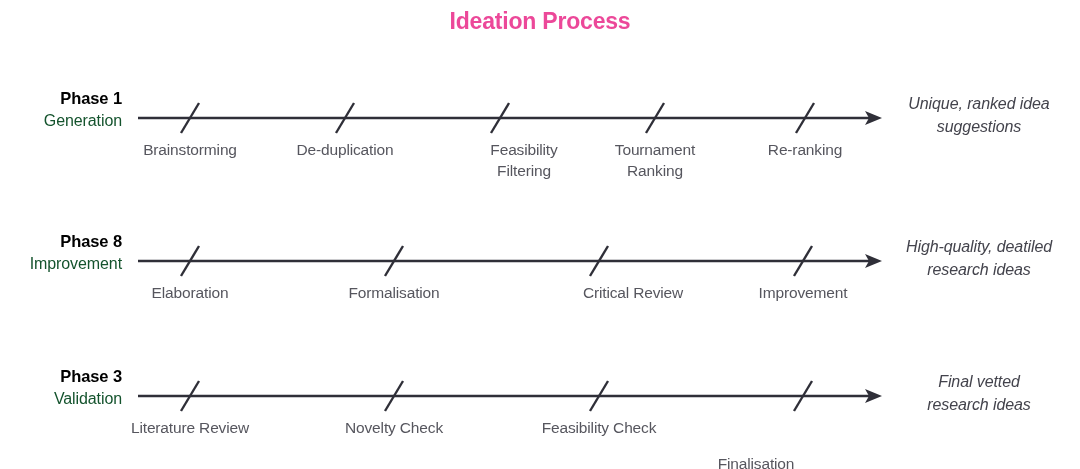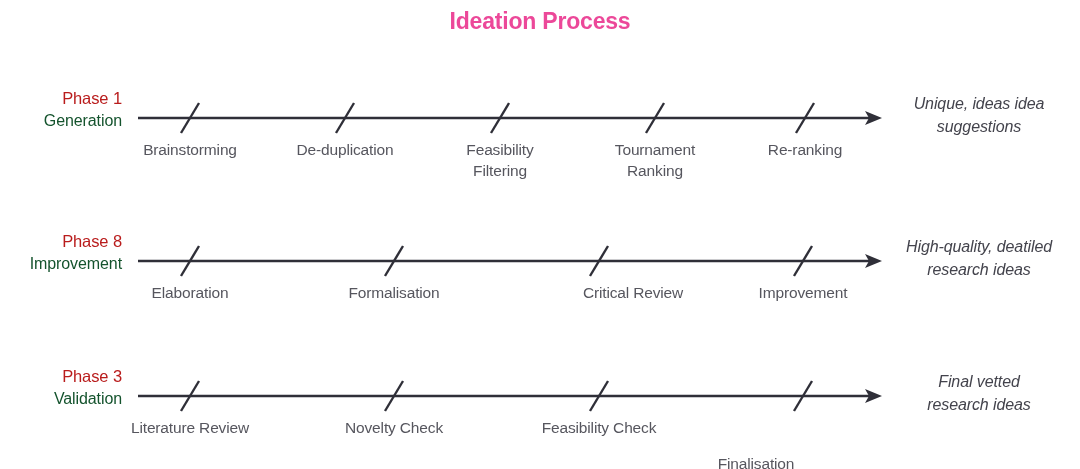--- a/index.html
+++ b/index.html
@@ -46,22 +46,22 @@
     position: absolute;
     left: 0;
     top: 8px;
     width: 122px;
     text-align: right;
     line-height: 1.32;
   }
   .phase-label .phase-title {
     display: block;
     font-size: 16.5px;
-    font-weight: normal;
-    color: #b91c1c;
+    font-weight: bold;
+    color: #000000;
     letter-spacing: -0.1px;
   }
   .phase-label .phase-sub {
     display: block;
     font-size: 16px;
     font-weight: normal;
     color: #14532d;
     letter-spacing: -0.1px;
   }
 
@@ -127,24 +127,24 @@
           <line x1="51" y1="53" x2="69" y2="23" stroke="#2f2f38" stroke-width="2.4" stroke-linecap="butt"></line>
           <line x1="206" y1="53" x2="224" y2="23" stroke="#2f2f38" stroke-width="2.4" stroke-linecap="butt"></line>
           <line x1="361" y1="53" x2="379" y2="23" stroke="#2f2f38" stroke-width="2.4" stroke-linecap="butt"></line>
           <line x1="516" y1="53" x2="534" y2="23" stroke="#2f2f38" stroke-width="2.4" stroke-linecap="butt"></line>
           <line x1="666" y1="53" x2="684" y2="23" stroke="#2f2f38" stroke-width="2.4" stroke-linecap="butt"></line>
           <path d="M 752 38 L 735 31 L 739 38 L 735 45 Z" fill="#2f2f38"></path>
         </svg>
       </div>
       <div class="step-label" style="left: 190px;"><span>Brainstorming</span></div>
       <div class="step-label" style="left: 345px;"><span>De-duplication</span></div>
-      <div class="step-label" style="left: 500px;"><span>Feasibility</span><span class="l2">Filtering</span></div>
+      <div class="step-label" style="left: 524px;"><span>Feasibility</span><span class="l2">Filtering</span></div>
       <div class="step-label" style="left: 655px;"><span>Tournament</span><span class="l2">Ranking</span></div>
       <div class="step-label" style="left: 805px;"><span>Re-ranking</span></div>
-      <div class="output-text"><span>Unique, ideas idea</span><span class="l2">suggestions</span></div>
+      <div class="output-text"><span>Unique, ranked idea</span><span class="l2">suggestions</span></div>
     </div>
     <div class="phase-row row-1">
       <div class="phase-label">
         <span class="phase-title">Phase 8</span>
         <span class="phase-sub">Improvement</span>
       </div>
       <div class="axis-wrap">
         <svg class="axis-svg" viewBox="0 0 760 80">
           <line x1="8" y1="38" x2="742" y2="38" stroke="#2f2f38" stroke-width="2.4"></line>
           <line x1="51" y1="53" x2="69" y2="23" stroke="#2f2f38" stroke-width="2.4" stroke-linecap="butt"></line>

